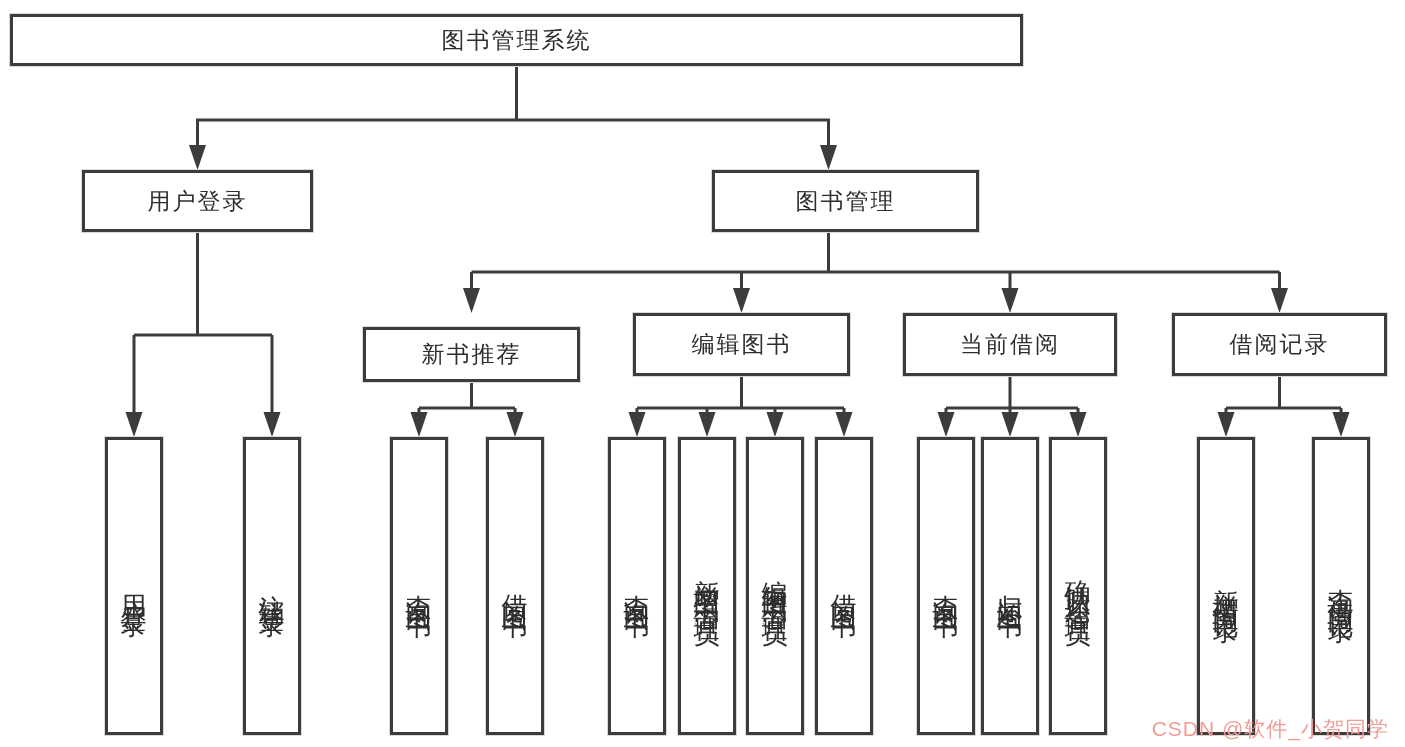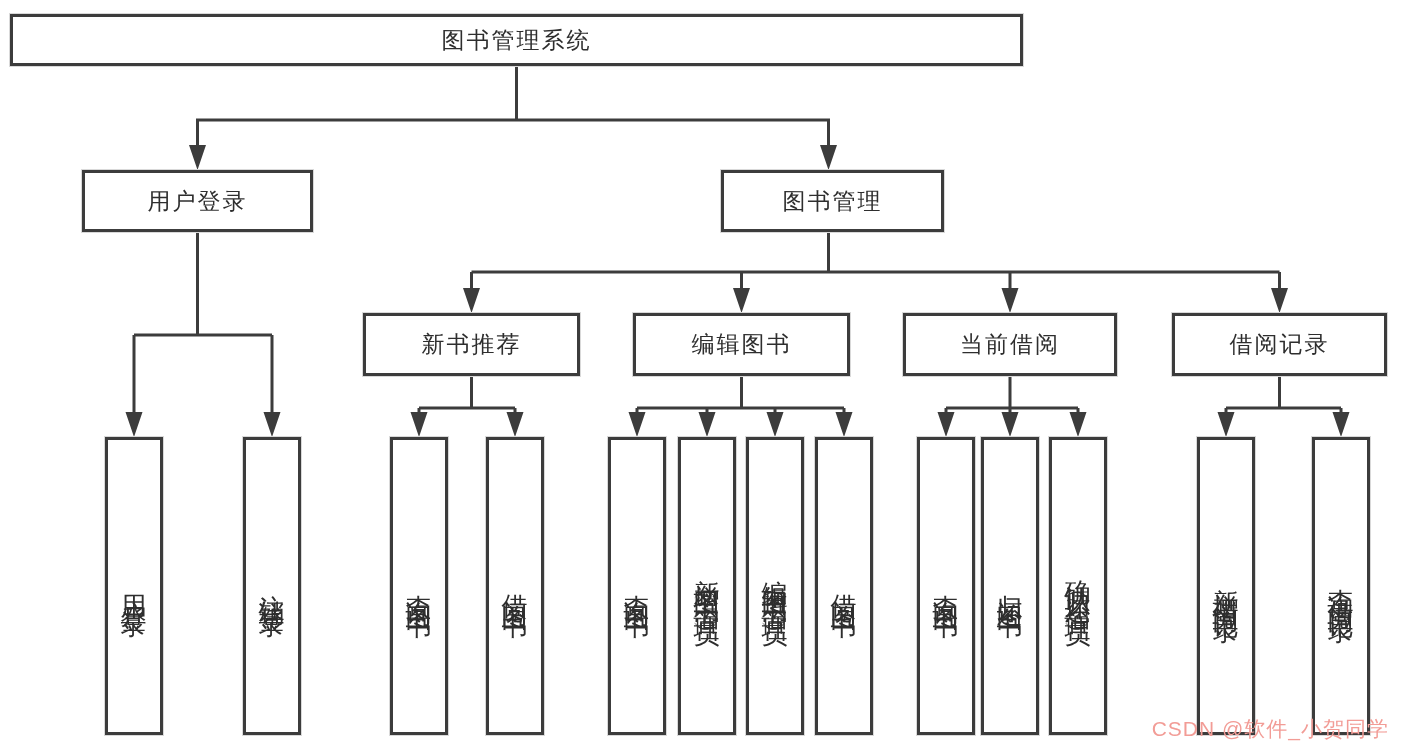--- a/index.html
+++ b/index.html
@@ -47,25 +47,25 @@
       <path d="M189 145L206 145L197.5 170ZM820 145L837 145L828.5 170ZM125.5 412L142.5 412L134 437ZM263.5 412L280.5 412L272 437ZM463 288L480 288L471.5 313ZM733 288L750 288L741.5 313ZM1001.5 288L1018.5 288L1010 313ZM1271 288L1288 288L1279.5 313ZM410.5 412L427.5 412L419 437ZM506.5 412L523.5 412L515 437ZM628.5 412L645.5 412L637 437ZM698.5 412L715.5 412L707 437ZM766.5 412L783.5 412L775 437ZM835.5 412L852.5 412L844 437ZM937.5 412L954.5 412L946 437ZM1001.5 412L1018.5 412L1010 437ZM1069.5 412L1086.5 412L1078 437ZM1217.5 412L1234.5 412L1226 437ZM1332.5 412L1349.5 412L1341 437Z" fill="#3c3c3c" stroke="none"></path>
     </svg>
 
   <div class="node h-node" style="left:10px;top:14px;width:1013px;height:52px;">
     <span>图书管理系统</span>
   </div>
 
   <div class="node h-node" style="left:82px;top:170px;width:231px;height:62px;">
     <span>用户登录</span>
   </div>
-  <div class="node h-node" style="left:712px;top:170px;width:223px;height:62px;margin-left:9px;">
+  <div class="node h-node" style="left:712px;top:170px;width:267px;height:62px;">
     <span>图书管理</span>
   </div>
 
-  <div class="node h-node" style="left:363px;top:313px;width:217px;height:63px;font-family:Liberation Serif, serif;">
+  <div class="node h-node" style="left:363px;top:327px;width:217px;height:55px;font-family:Liberation Serif, serif;">
     <span>新书推荐</span>
   </div>
   <div class="node h-node" style="left:633px;top:313px;width:217px;height:63px;">
     <span>编辑图书</span>
   </div>
   <div class="node h-node" style="left:903px;top:313px;width:214px;height:63px;">
     <span>当前借阅</span>
   </div>
   <div class="node h-node" style="left:1172px;top:313px;width:215px;height:63px;">
     <span>借阅记录</span>

